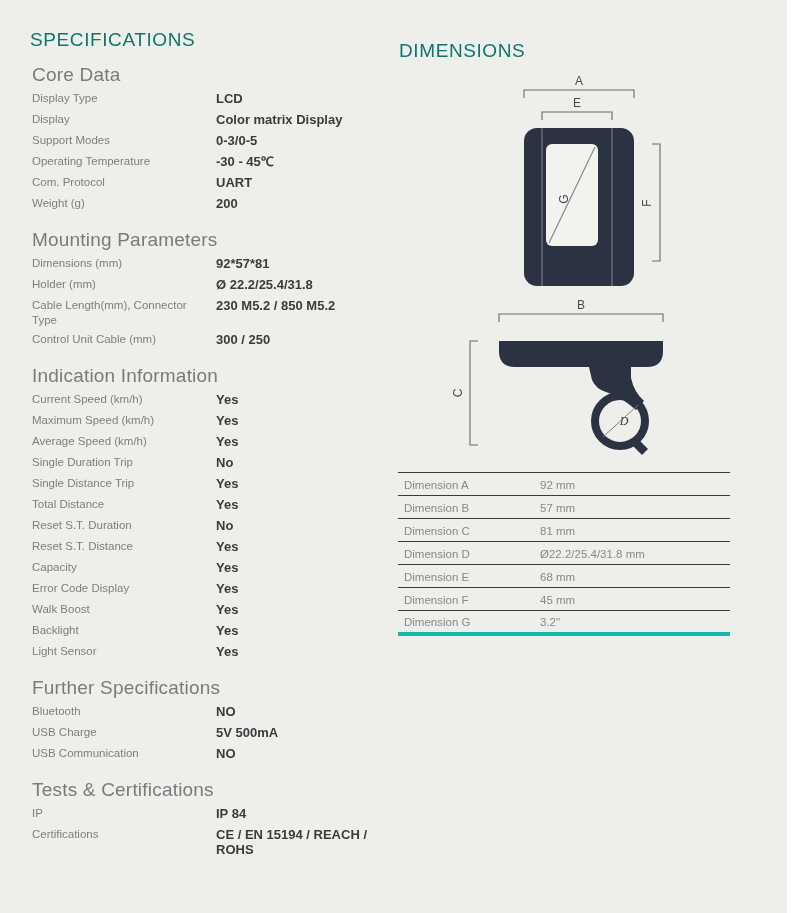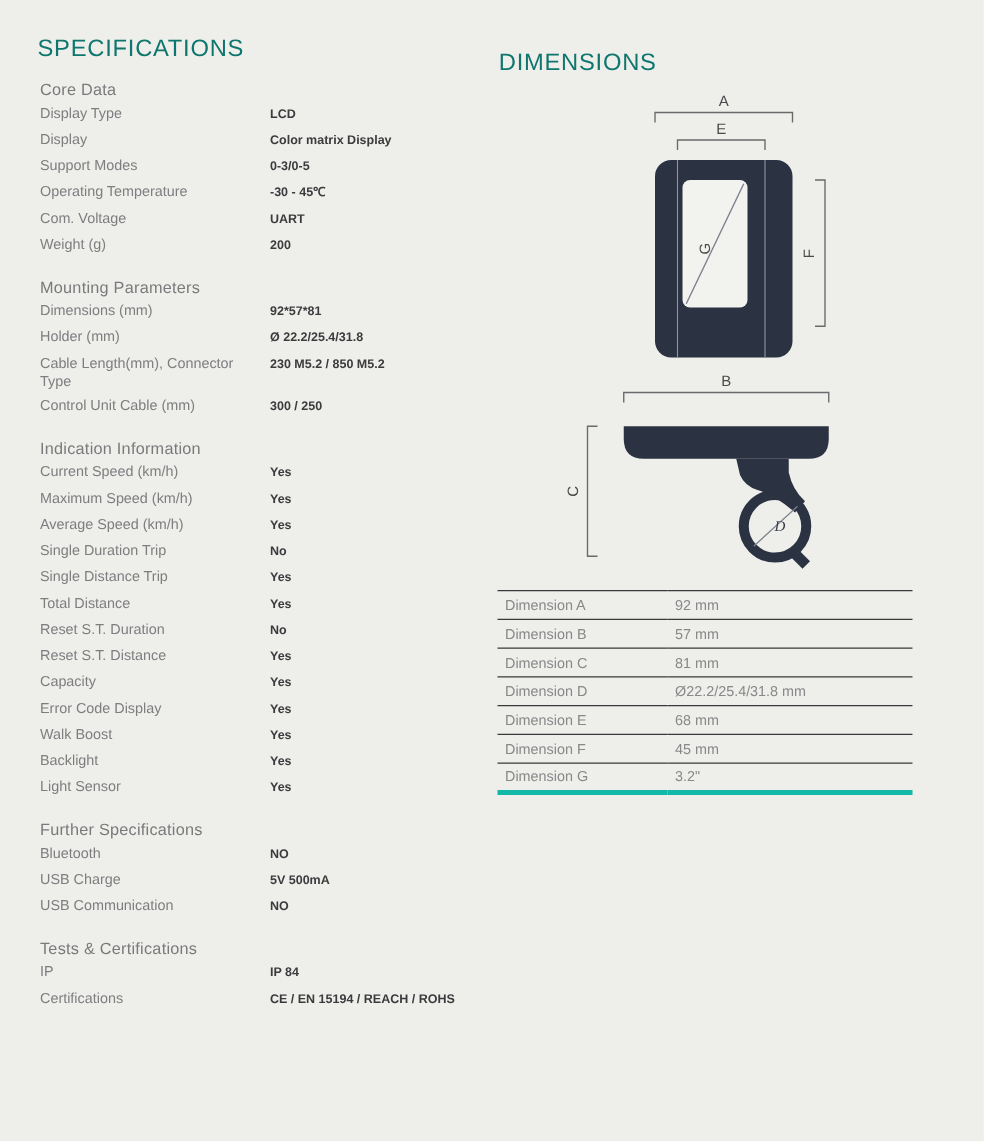--- a/index.html
+++ b/index.html
@@ -40,21 +40,21 @@
 
   
   .spec-col {
     position: absolute;
     left: 32px;
     top: 64px;
     width: 350px;
   }
   .group { margin-bottom: 14px; }
   .group-title {
-    font-size: 13px;
+    font-size: 19px;
     color: #7a7a7c;
     font-weight: 400;
     margin: 0 0 3px 0;
     letter-spacing: 0.2px;
   }
   .group:not(:first-child) .group-title { margin-top: 6px; }
   .spec-row {
     display: flex;
     align-items: flex-start;
     padding: 2px 0;
@@ -64,21 +64,21 @@
   .spec-label {
     width: 184px;
     flex: 0 0 184px;
     font-size: 11.5px;
     color: #7e7e80;
     font-weight: 400;
     padding-right: 20px;
     box-sizing: border-box;
   }
   .spec-value {
-    font-size: 10px;
+    font-size: 13px;
     color: #3b3b3d;
     font-weight: bold;
     width: 160px;
   }
 
   
   .dims-col {
     position: absolute;
     left: 396px;
     top: 60px;
@@ -131,21 +131,21 @@
         </div>
         <div class="spec-row">
           <div class="spec-label">Support Modes</div>
           <div class="spec-value">0-3/0-5</div>
         </div>
         <div class="spec-row">
           <div class="spec-label">Operating Temperature</div>
           <div class="spec-value">-30 - 45℃</div>
         </div>
         <div class="spec-row">
-          <div class="spec-label">Com. Voltage</div>
+          <div class="spec-label">Com. Protocol</div>
           <div class="spec-value">UART</div>
         </div>
         <div class="spec-row">
           <div class="spec-label">Weight (g)</div>
           <div class="spec-value">200</div>
         </div>
       </div>
       <div class="group">
         <div class="group-title">Mounting Parameters</div>
         <div class="spec-row">

